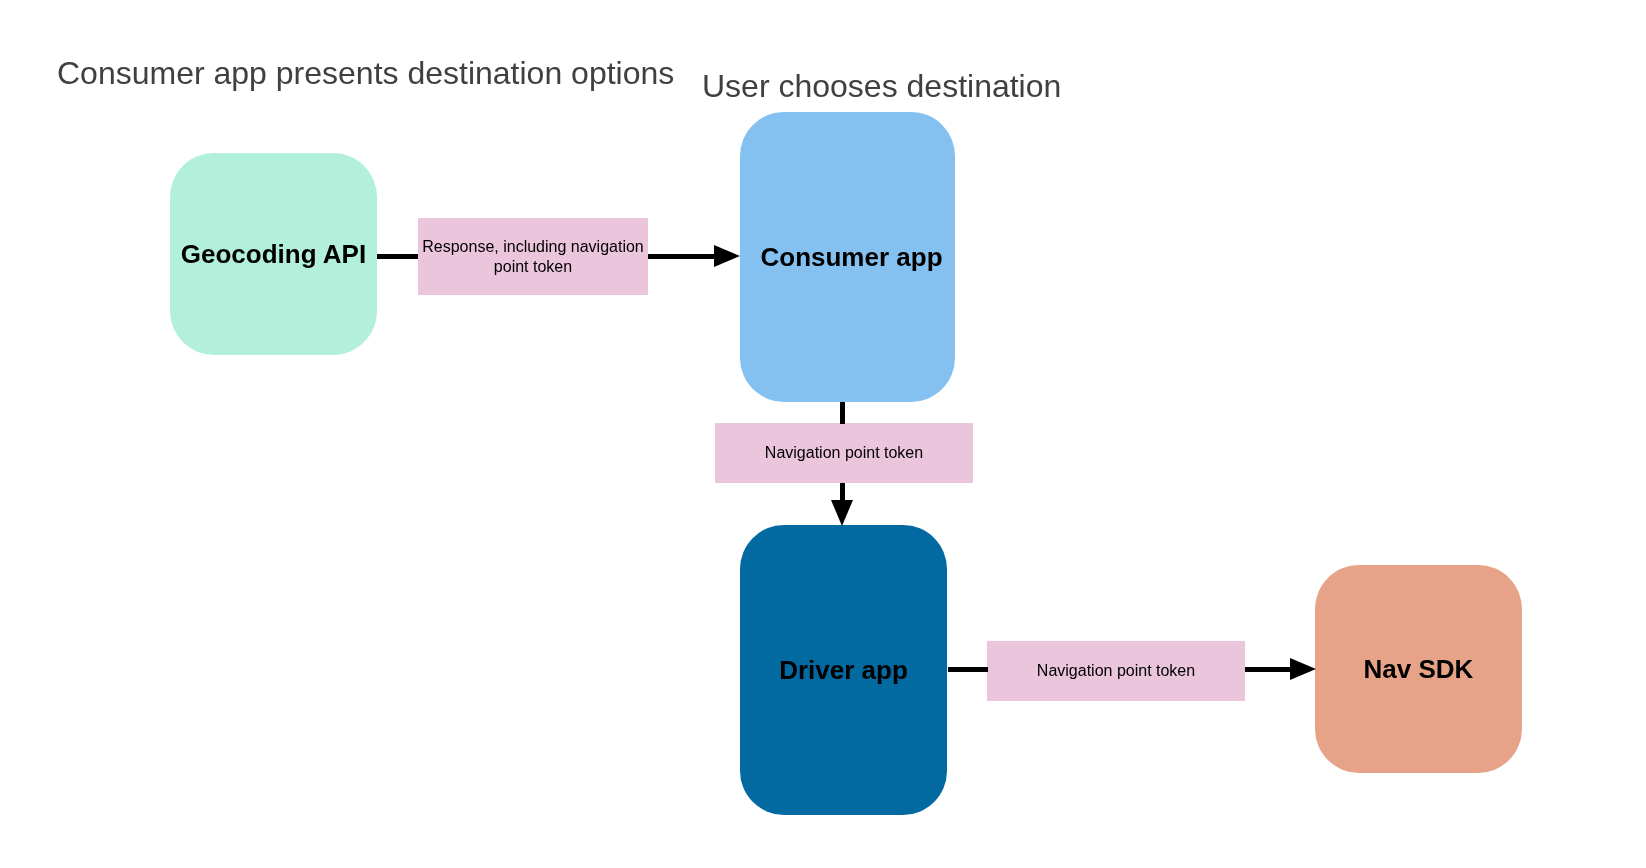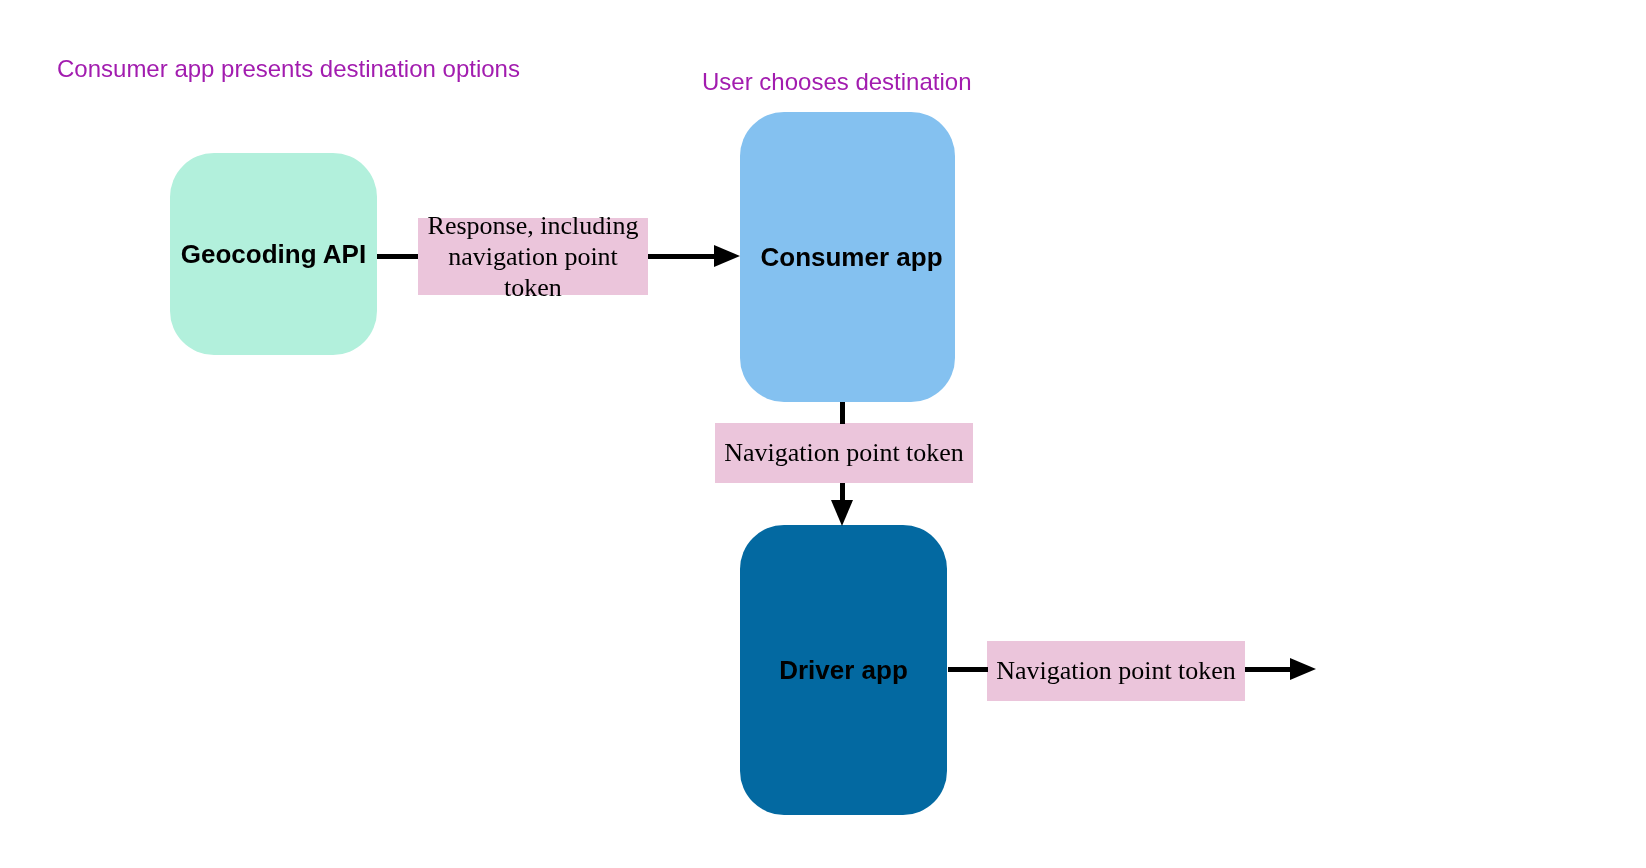--- a/index.html
+++ b/index.html
@@ -10,22 +10,22 @@
   }
   .canvas {
     position: relative;
     width: 1646px;
     height: 868px;
     background: #ffffff;
     overflow: hidden;
   }
   .caption {
     position: absolute;
-    font-size: 24px;
-    color: #a21caf;
+    font-size: 32px;
+    color: #404040;
     white-space: nowrap;
   }
   #caption-1 { left: 57px;   top: 55px; }
   #caption-2 { left: 702px;  top: 55px; margin-top: 13px; }
   #caption-3 { left: 1208px; top: 55px; }
 
   .node {
     position: absolute;
     display: flex;
     align-items: center;
@@ -42,24 +42,23 @@
     color: #000000;
     white-space: nowrap;
   }
 
   .edge-label {
     position: absolute;
     display: flex;
     align-items: center;
     justify-content: center;
     text-align: center;
-    font-size: 26px;
+    font-size: 16px;
     line-height: 1.2;
     color: #000000;
-    font-family: Liberation Serif, serif;
   }
   #edge-label-1 { left: 418px; top: 218px; width: 230px; height: 77px; padding: 0 4px; box-sizing: border-box; }
   #edge-label-2 { left: 715px; top: 423px; width: 258px; height: 60px; }
   #edge-label-3 { left: 987px; top: 641px; width: 258px; height: 60px; }
 
   .line {
     position: absolute;
     background: #000000;
   }
   #a1-s1 { left: 377px;  top: 254px; width: 41px; height: 5px; }
@@ -101,20 +100,23 @@
   </div>
 
   <div class="node" id="node-consumer" style="background-color: rgb(132, 193, 240);">
     <span class="node-label">Consumer app</span>
   </div>
 
   <div class="node" id="node-driver" style="background-color: #0369a1;">
     <span class="node-label">Driver app</span>
   </div>
 
+  <div class="node" id="node-navsdk" style="background-color: rgb(231, 163, 135);">
+    <span class="node-label">Nav SDK</span>
+  </div>
 
   <div class="edge-label" id="edge-label-1" style="background-color: rgb(235, 197, 219);">Response, including navigation point token</div>
 
   <div class="edge-label" id="edge-label-2" style="background-color: rgb(235, 197, 219);">Navigation point token</div>
 
   <div class="edge-label" id="edge-label-3" style="background-color: rgb(235, 197, 219);">Navigation point token</div>
 
   <div class="line" id="a1-s1"></div>
   <div class="line" id="a1-s2"></div>
   <div class="arrowhead right" id="a1-head"></div>

